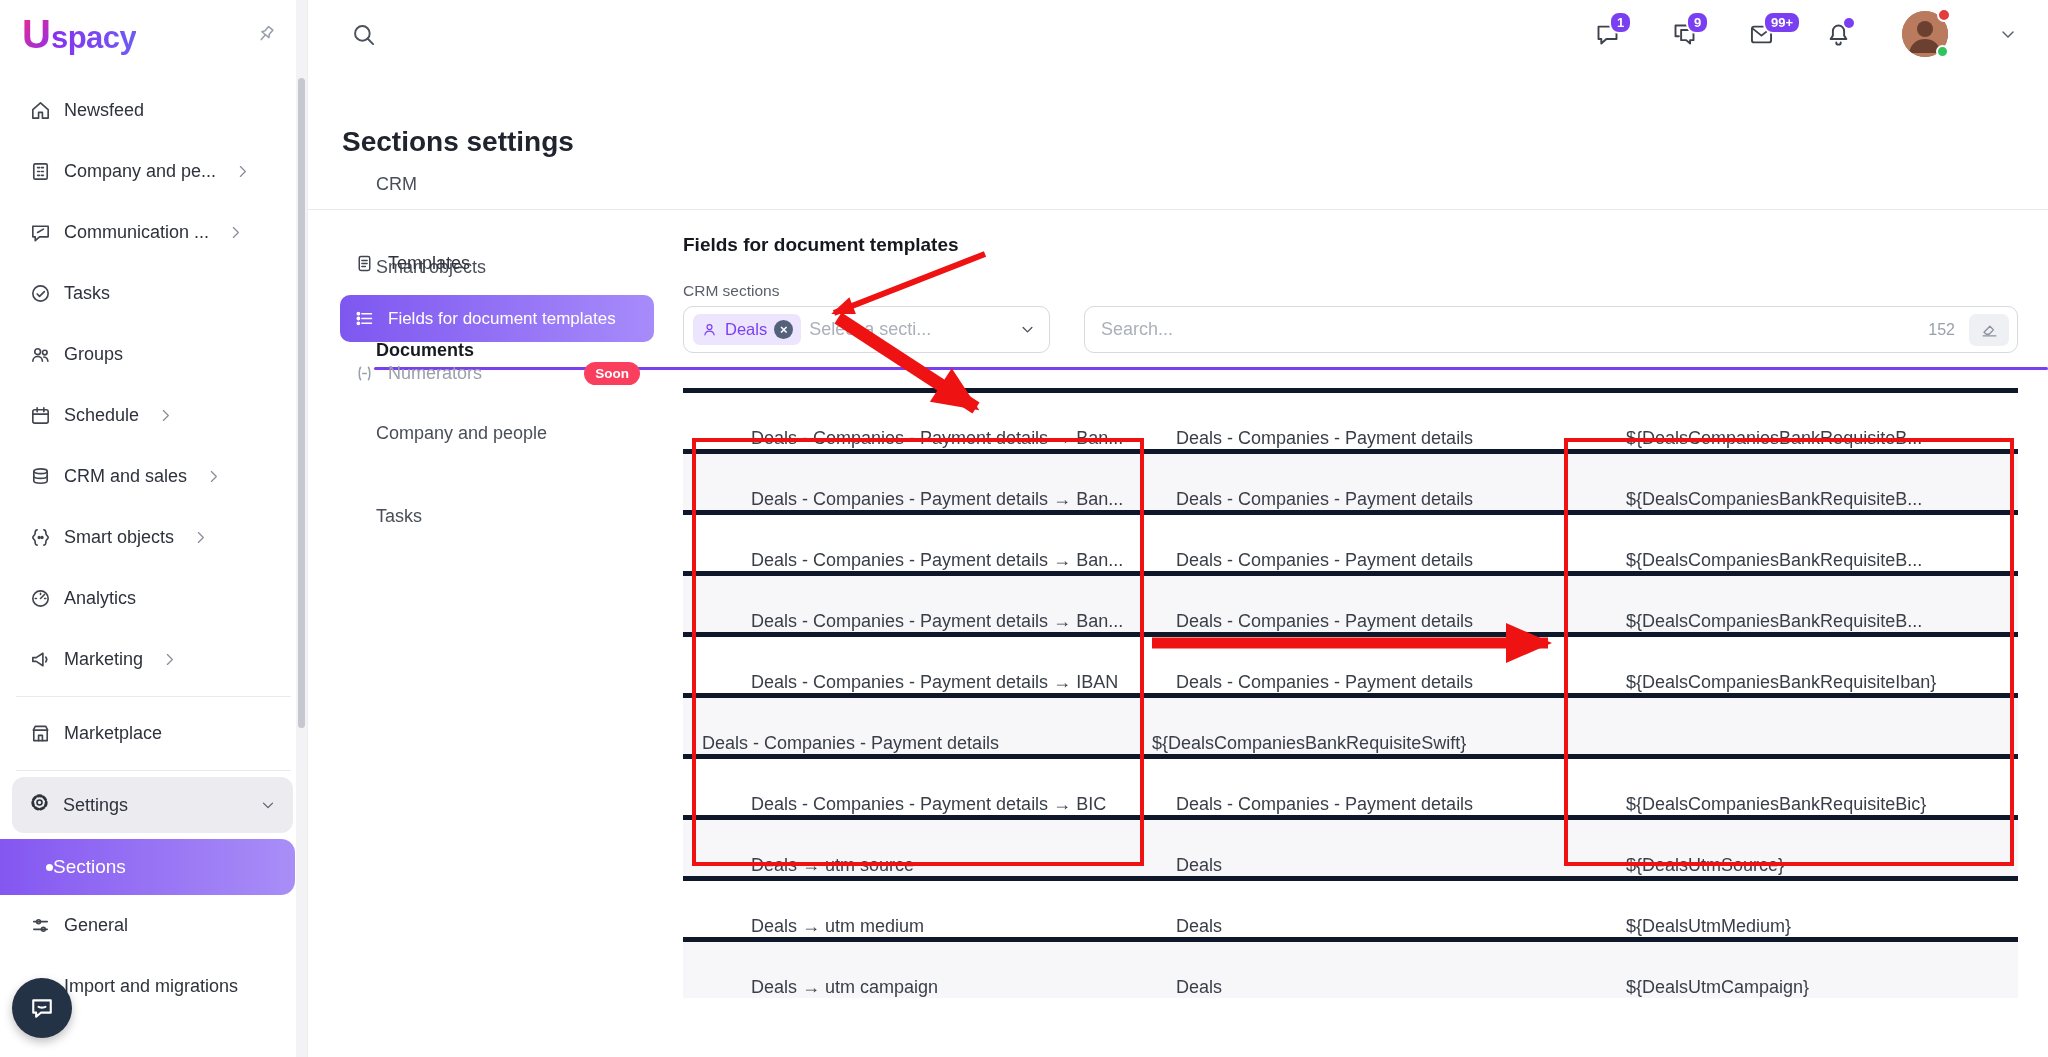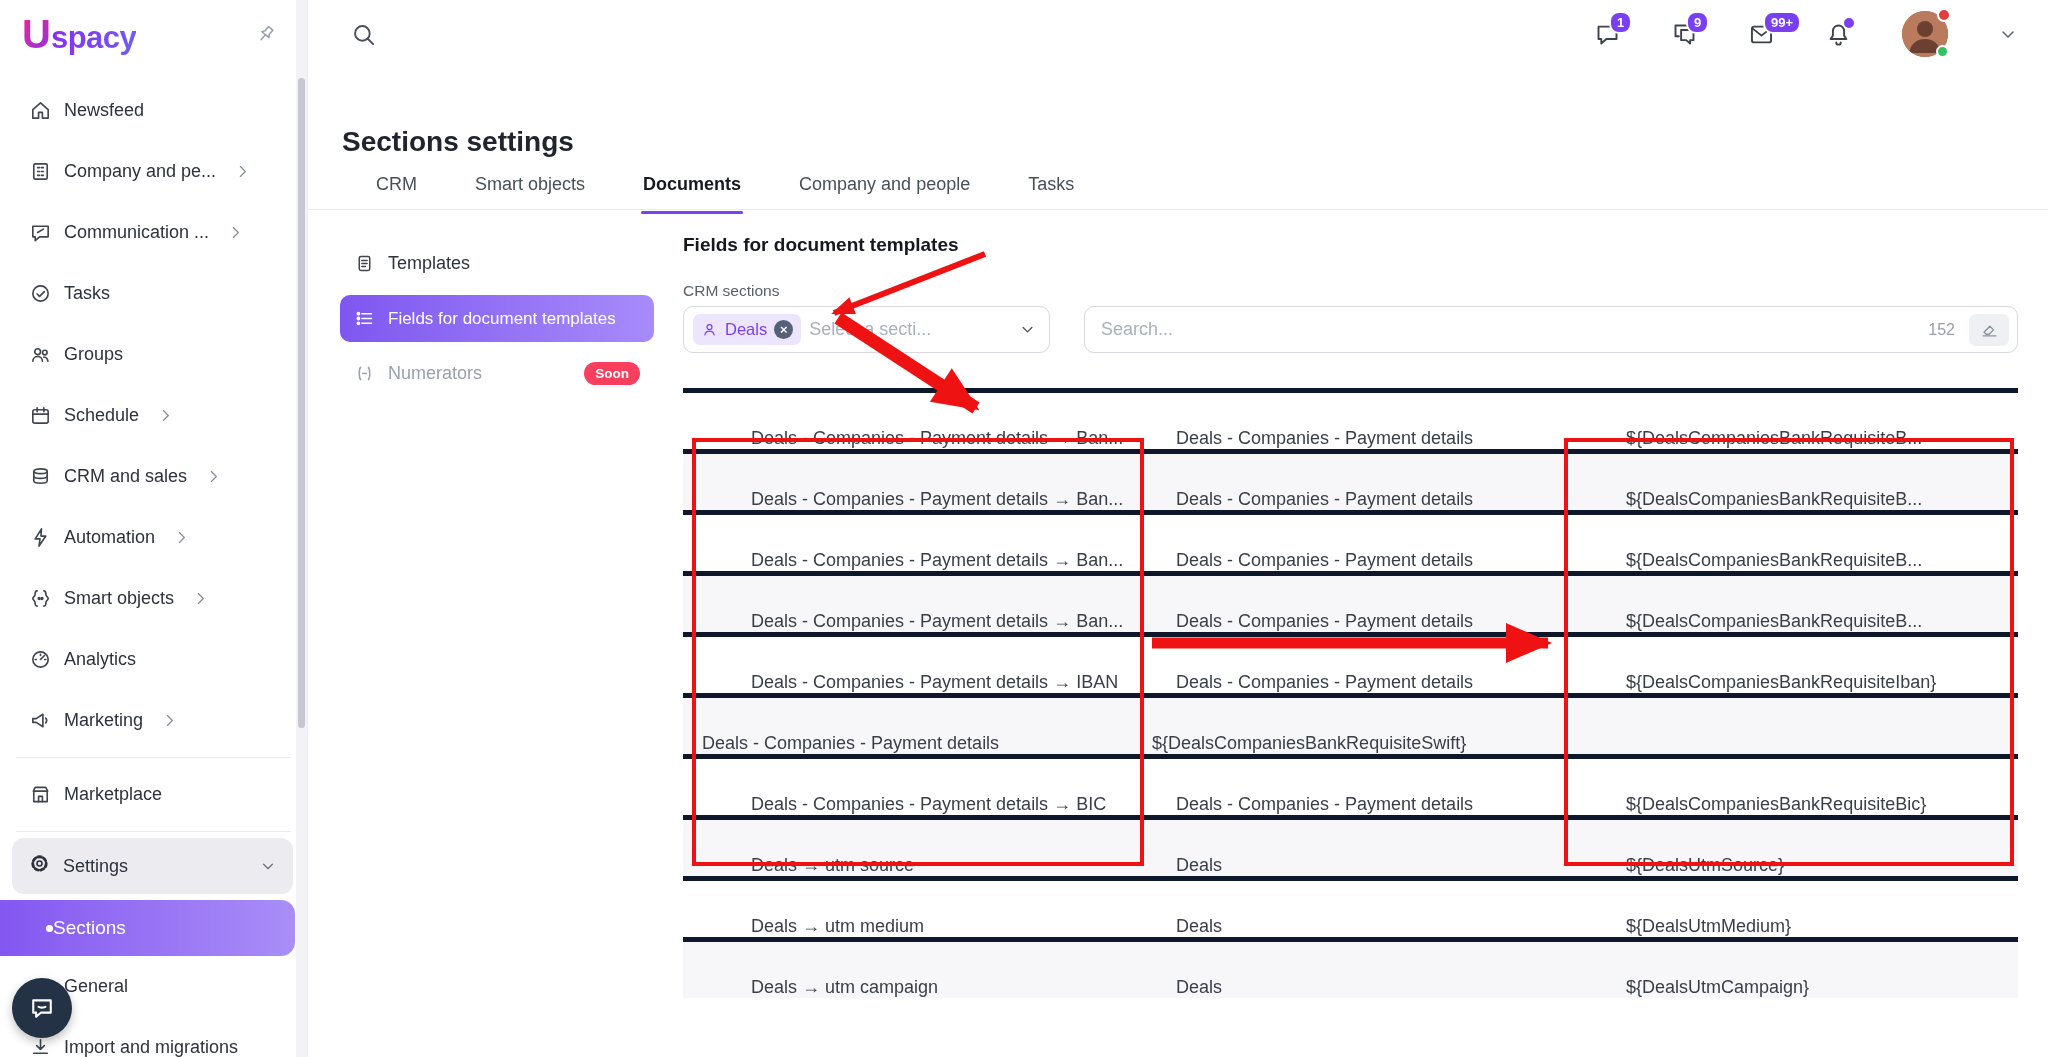--- a/index.html
+++ b/index.html
@@ -42,21 +42,21 @@
   .tb-dot { position:absolute; top:-3px; right:-2px; width:10px; height:10px; background:#7b3ff2; border-radius:50%; }
   .avatar { position:relative; width:46px; height:46px; border-radius:50%; cursor:pointer; }
   .avatar-img { width:46px; height:46px; border-radius:50%; overflow:hidden; background:linear-gradient(135deg,#c98a6b,#8a4f3a); display:block; }
   .avatar-badge { position:absolute; top:-3px; right:-3px; width:14px; height:14px; background:#e33d3d; border-radius:50%; border:2.5px solid #fff; }
   .avatar-status { position:absolute; bottom:-1px; right:-1px; width:13px; height:13px; background:#31c35e; border-radius:50%; border:2.5px solid #fff; }
   .tb-caret { color:#5b616c; display:flex; cursor:pointer; }
 
   
   .main { position:absolute; left:308px; top:68px; right:0; bottom:0; background:#fff; }
   .page-title { position:absolute; left:34px; top:34px; font-size:28px; font-weight:700; color:#20242e;margin-top:24px; }
-  .tabs { position:absolute; left:0; right:0; top:102px; height:40px; padding-left:66px; display:flex; gap:54px; border-bottom:1px solid #e8e8ed; }
+  .tabs { position:absolute; left:0; right:0; top:102px; height:40px; padding-left:66px; display:flex; gap:54px; border-bottom:1px solid #e8e8ed;flex-direction:column; }
   .tab { font-size:18px; color:#494f59; cursor:pointer; position:relative; padding:4px 2px; white-space:nowrap; }
   .tab.active { color:#171a21; font-weight:600; }
   .tab.active::after { content:""; position:absolute; left:0; right:0; bottom:-5px; height:3px; border-radius:2px; background:#7b3ff2; }
 
   .subnav { position:absolute; left:32px; top:172px; width:314px; }
   .subnav-item { height:47px; margin-bottom:8px; display:flex; align-items:center; gap:13px; padding:0 14px; border-radius:10px; font-size:18px; color:#2f333c; cursor:pointer; }
   .subnav-item .sico { display:flex; color:#41454f; }
   .subnav-item.active { background:linear-gradient(90deg,#7e57f0,#a78bfa); color:#fff; font-size:17px; }
   .subnav-item.active .sico { color:#fff; }
   .subnav-item.soon { color:#9aa0ab; }
@@ -190,33 +190,20 @@
     </div>
     <div class="nav-item">
       <span class="nico">
           <svg class="ic" width="23" height="23" viewBox="0 0 24 24">
             <ellipse cx="12" cy="6.5" rx="7" ry="2.5"></ellipse>
             <path d="M5 6.5v5c0 1.4 3.1 2.5 7 2.5s7-1.1 7-2.5v-5"></path>
             <path d="M5 11.5v5c0 1.4 3.1 2.5 7 2.5s7-1.1 7-2.5v-5"></path>
           </svg>
         </span>
       <span class="nlabel">CRM and sales</span>
-      <span class="chev">
-          <svg class="ic" width="17" height="17" viewBox="0 0 24 24">
-            <path d="M9 5l7 7-7 7"></path>
-          </svg>
-        </span>
-    </div>
-    <div class="nav-item">
-      <span class="nico">
-          <svg class="ic" width="23" height="23" viewBox="0 0 24 24">
-            <path d="M13 3 L6.5 13.5 h5 L10.5 21 l7-10.5 h-5z"></path>
-          </svg>
-        </span>
-      <span class="nlabel">Automation</span>
       <span class="chev">
           <svg class="ic" width="17" height="17" viewBox="0 0 24 24">
             <path d="M9 5l7 7-7 7"></path>
           </svg>
         </span>
     </div>
     <div class="nav-item">
       <span class="nico">
           <svg class="ic" width="23" height="23" viewBox="0 0 24 24">
             <path d="M8.5 4c-2.2 0-2.2 2-2.2 4s-2.3 2-2.3 4 2.3 2 2.3 4 0 4 2.2 4"></path>

